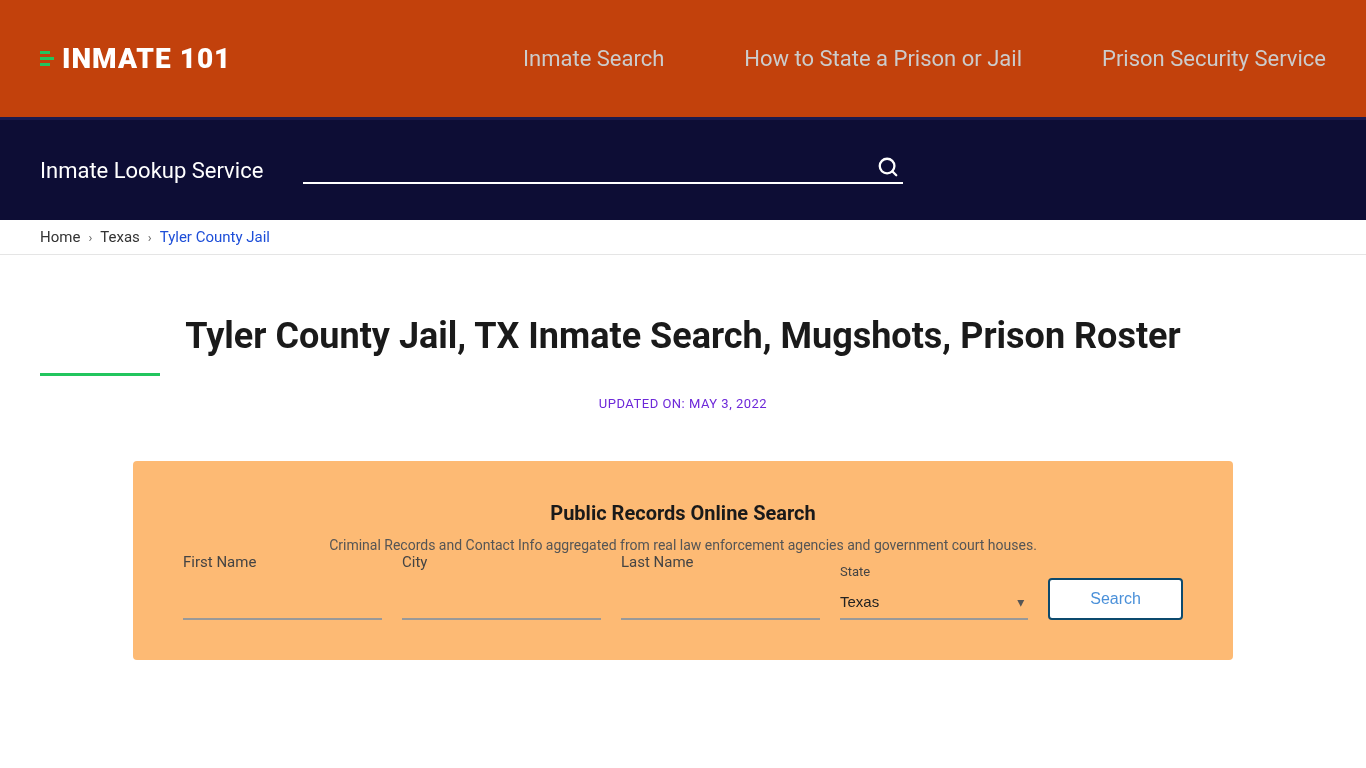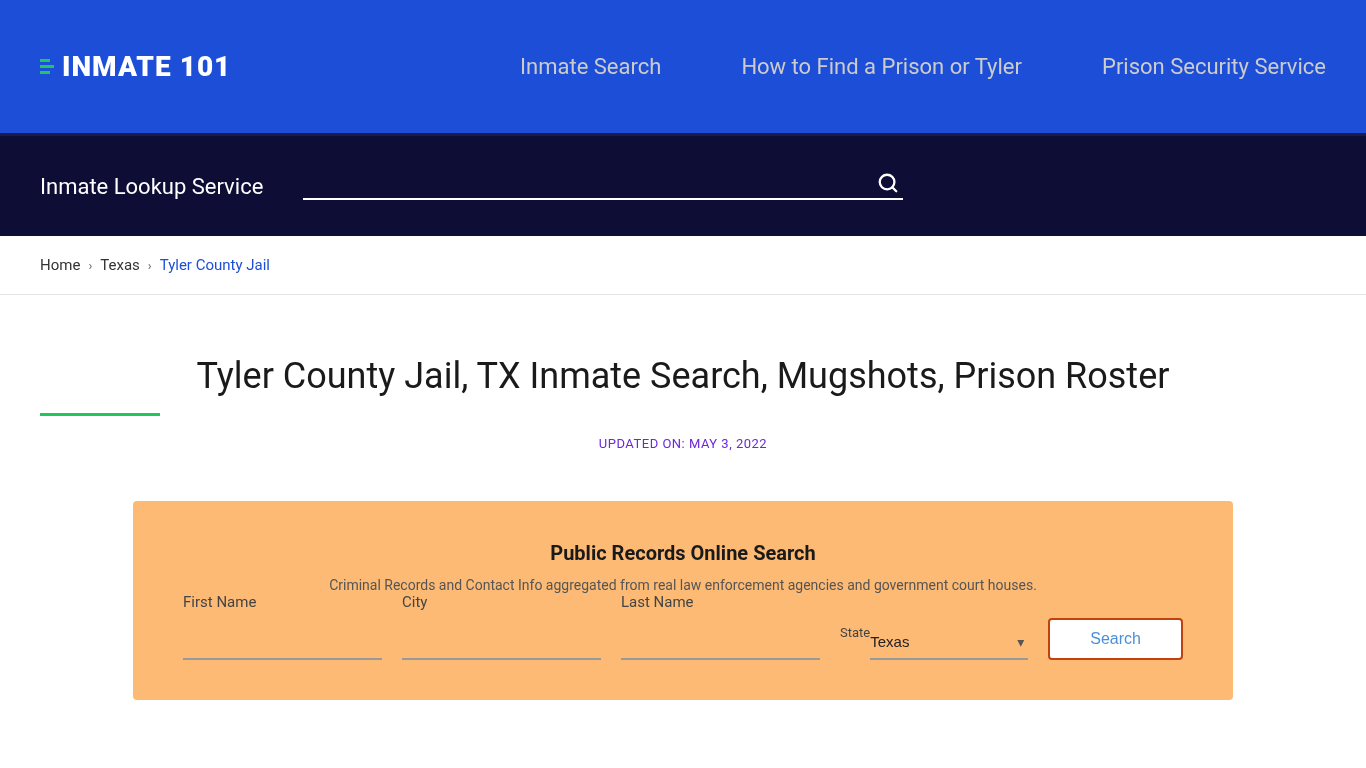--- a/index.html
+++ b/index.html
@@ -11,25 +11,25 @@
     body {
       font-family: -apple-system, BlinkMacSystemFont, 'Segoe UI', Roboto, sans-serif;
       background: #fff;
       color: #222;
       width: 1366px;
       min-height: 768px;
     }
 
     
     .top-nav {
-      background: #1d4ed8;
+      background: #c2410c;
       padding: 14px 40px;
       display: flex;
       align-items: center;
-      height: 136px;
+      height: 120px;
       border-bottom: 3px solid #1a1a4e;
     }
 
     .logo-area {
       display: flex;
       align-items: center;
       margin-right: auto;
       text-decoration: none;
     }
 
@@ -114,21 +114,21 @@
       cursor: pointer;
       color: #fff;
       font-size: 20px;
       padding: 0 4px;
       display: flex;
       align-items: center;
     }
 
     
     .breadcrumb-section {
-      padding: 20px 40px;
+      padding: 8px 40px;
       border-bottom: 1px solid #e5e5e5;
     }
 
     .breadcrumb {
       display: flex;
       align-items: center;
       gap: 8px;
       font-size: 15px;
     }
 
@@ -148,21 +148,21 @@
     }
 
     
     .main-content {
       padding: 60px 40px 40px;
       text-align: center;
     }
 
     .page-title {
       font-size: 36px;
-      font-weight: 400;
+      font-weight: 700;
       color: #1a1a1a;
       margin-bottom: 16px;
       display: inline-block;
       position: relative;
     }
 
     .page-title-underline {
       width: 120px;
       height: 3px;
       background: #22c55e;
@@ -257,28 +257,28 @@
 
     .select-label {
       font-size: 13px;
       color: #444;
       margin-bottom: 6px;
       text-align: left;
     }
 
     .select-group {
       display: flex;
-      flex-direction: row;
+      flex-direction: column;
       flex: 1;
     }
 
     .search-btn {
       background: #fff;
       color: #4a90d9;
-      border: 2px solid #c2410c;
+      border: 2px solid #0c4a6e;
       padding: 10px 40px;
       font-size: 16px;
       font-weight: 500;
       border-radius: 4px;
       cursor: pointer;
       white-space: nowrap;
       transition: background 0.2s, color 0.2s;
       flex-shrink: 0;
     }
   </style>
@@ -292,21 +292,21 @@
       <div class="logo-bar"></div>
       <div class="logo-bar"></div>
     </div>
     <span class="logo-text">INMATE 101</span>
   </a>
   <ul class="nav-links">
     <li>
       <a href="#">Inmate Search</a>
     </li>
     <li>
-      <a href="#">How to Find a Prison or Tyler</a>
+      <a href="#">How to State a Prison or Jail</a>
     </li>
     <li>
       <a href="#">Prison Security Service</a>
     </li>
   </ul>
 </nav>
 
 <div class="search-section">
   <span class="search-label">Inmate Lookup Service</span>
   <div class="search-input-wrapper">

